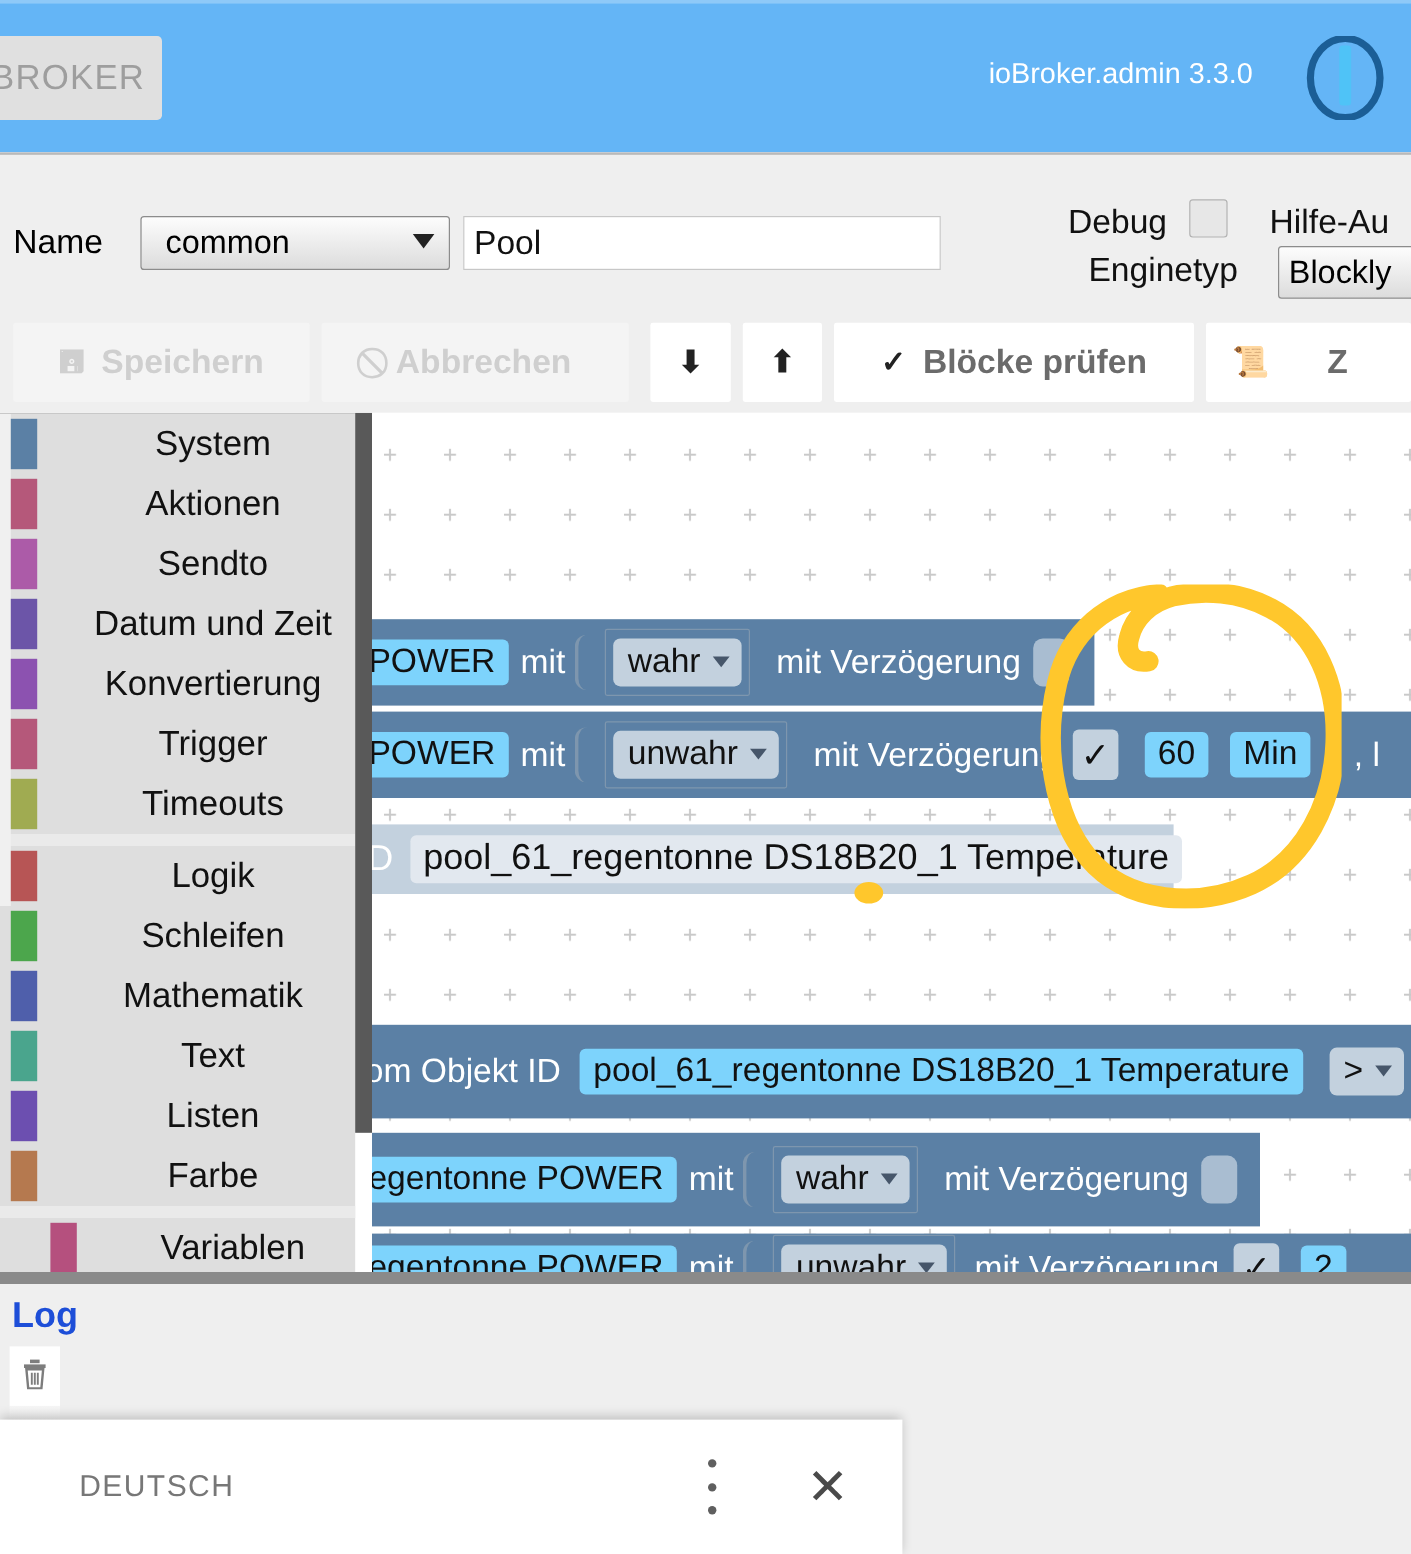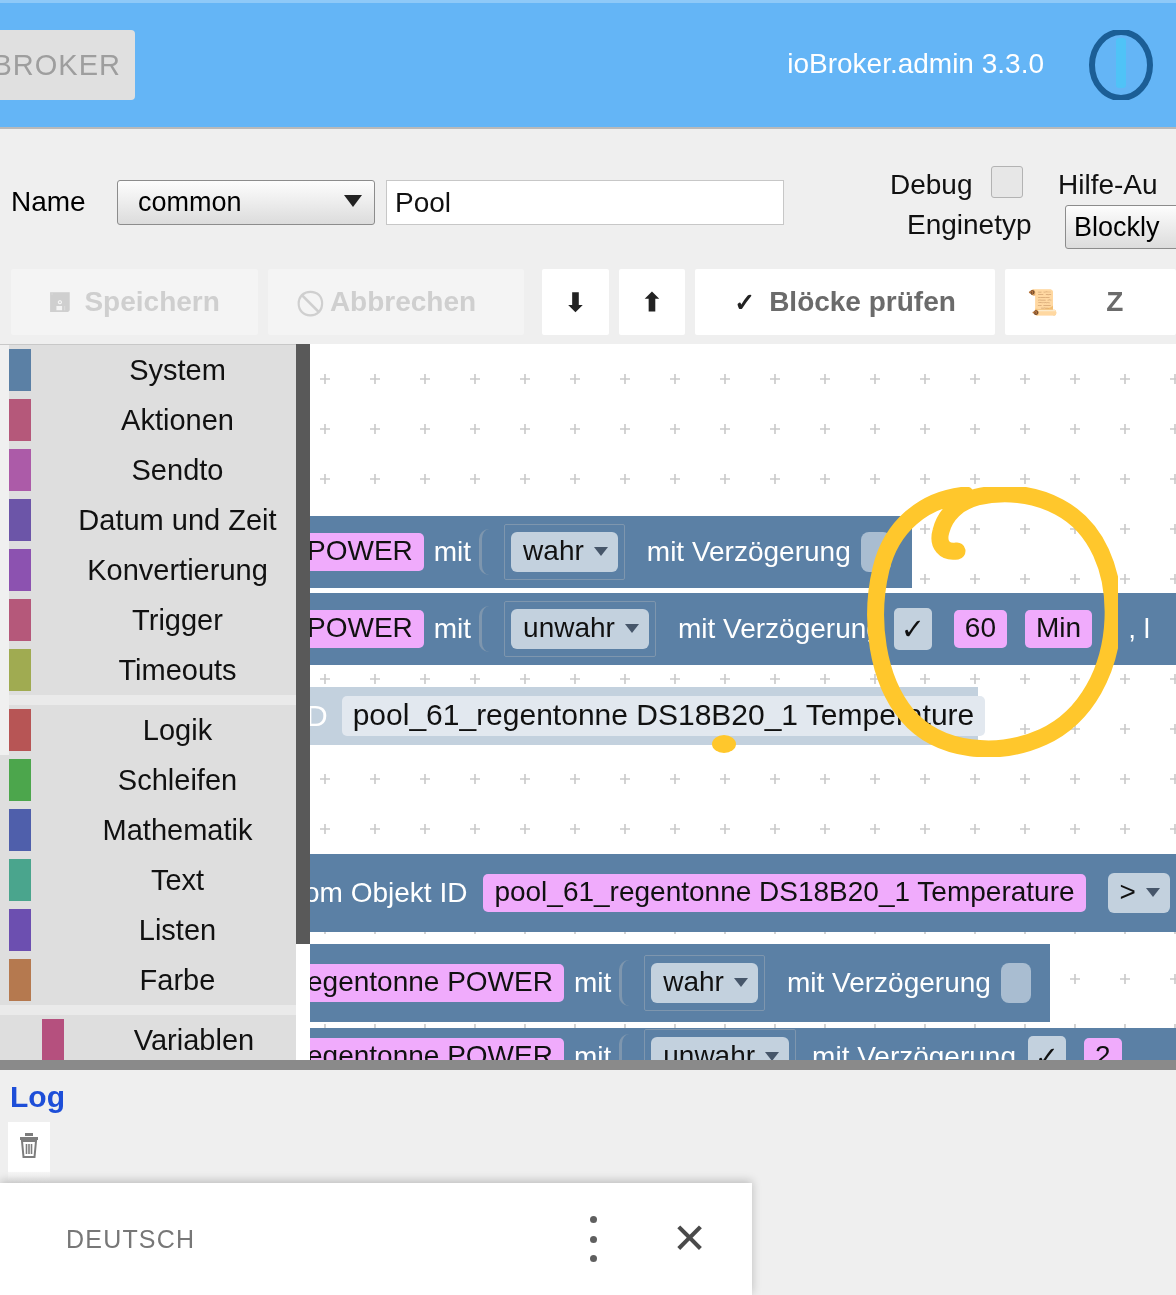--- a/index.html
+++ b/index.html
@@ -21,21 +21,21 @@
     position:absolute;left:-68px;top:30px;width:203px;height:70px;
     background:#e0e0e0;border-radius:4px;
     display:flex;align-items:center;justify-content:flex-end;
     padding-right:14px;box-sizing:border-box;
   }
   #logo-chip span{
     color:#9e9e9e;font-size:29px;letter-spacing:1px;font-weight:400;
   }
   #admin-version{
     position:absolute;right:132px;top:48px;
-    color:#ffffff;font-size:28px;
+    color:#ffffff;font-size:24px;
   }
   #power-icon{
     position:absolute;right:22px;top:30px;width:66px;height:70px;
   }
   
   #settings-row{
     position:absolute;left:0;top:127px;width:1176px;height:135px;
     background:#efefef;border-top:2px solid #b9b9b9;
   }
   #label-name{position:absolute;left:11px;top:186px;font-size:28px;color:#000;}
@@ -120,21 +120,21 @@
   }
   #grid{position:absolute;left:0;top:0;width:866px;height:716px;}
   
   .blk{
     position:absolute;background:#5b80a5;
     display:flex;align-items:center;
     color:#ffffff;font-size:28px;white-space:nowrap;
     box-sizing:border-box;
   }
   .blk .field{
-    background:#f0abfc;color:#111;border-radius:5px;
+    background:#7dd3fc;color:#111;border-radius:5px;
     padding:2px 11px 4px 11px;margin:0 6px;font-size:28px;
   }
   .blk .field.light{background:#e2e8ef;}
   .blk .txt{padding:0 4px;}
   .dropwrap{
     border:1px solid #7e96ae;background:#5b80a5;
     padding:7px 6px;margin:0 4px;border-radius:2px;
   }
   .dd{
     background:#c3d1de;color:#111;border-radius:6px;

